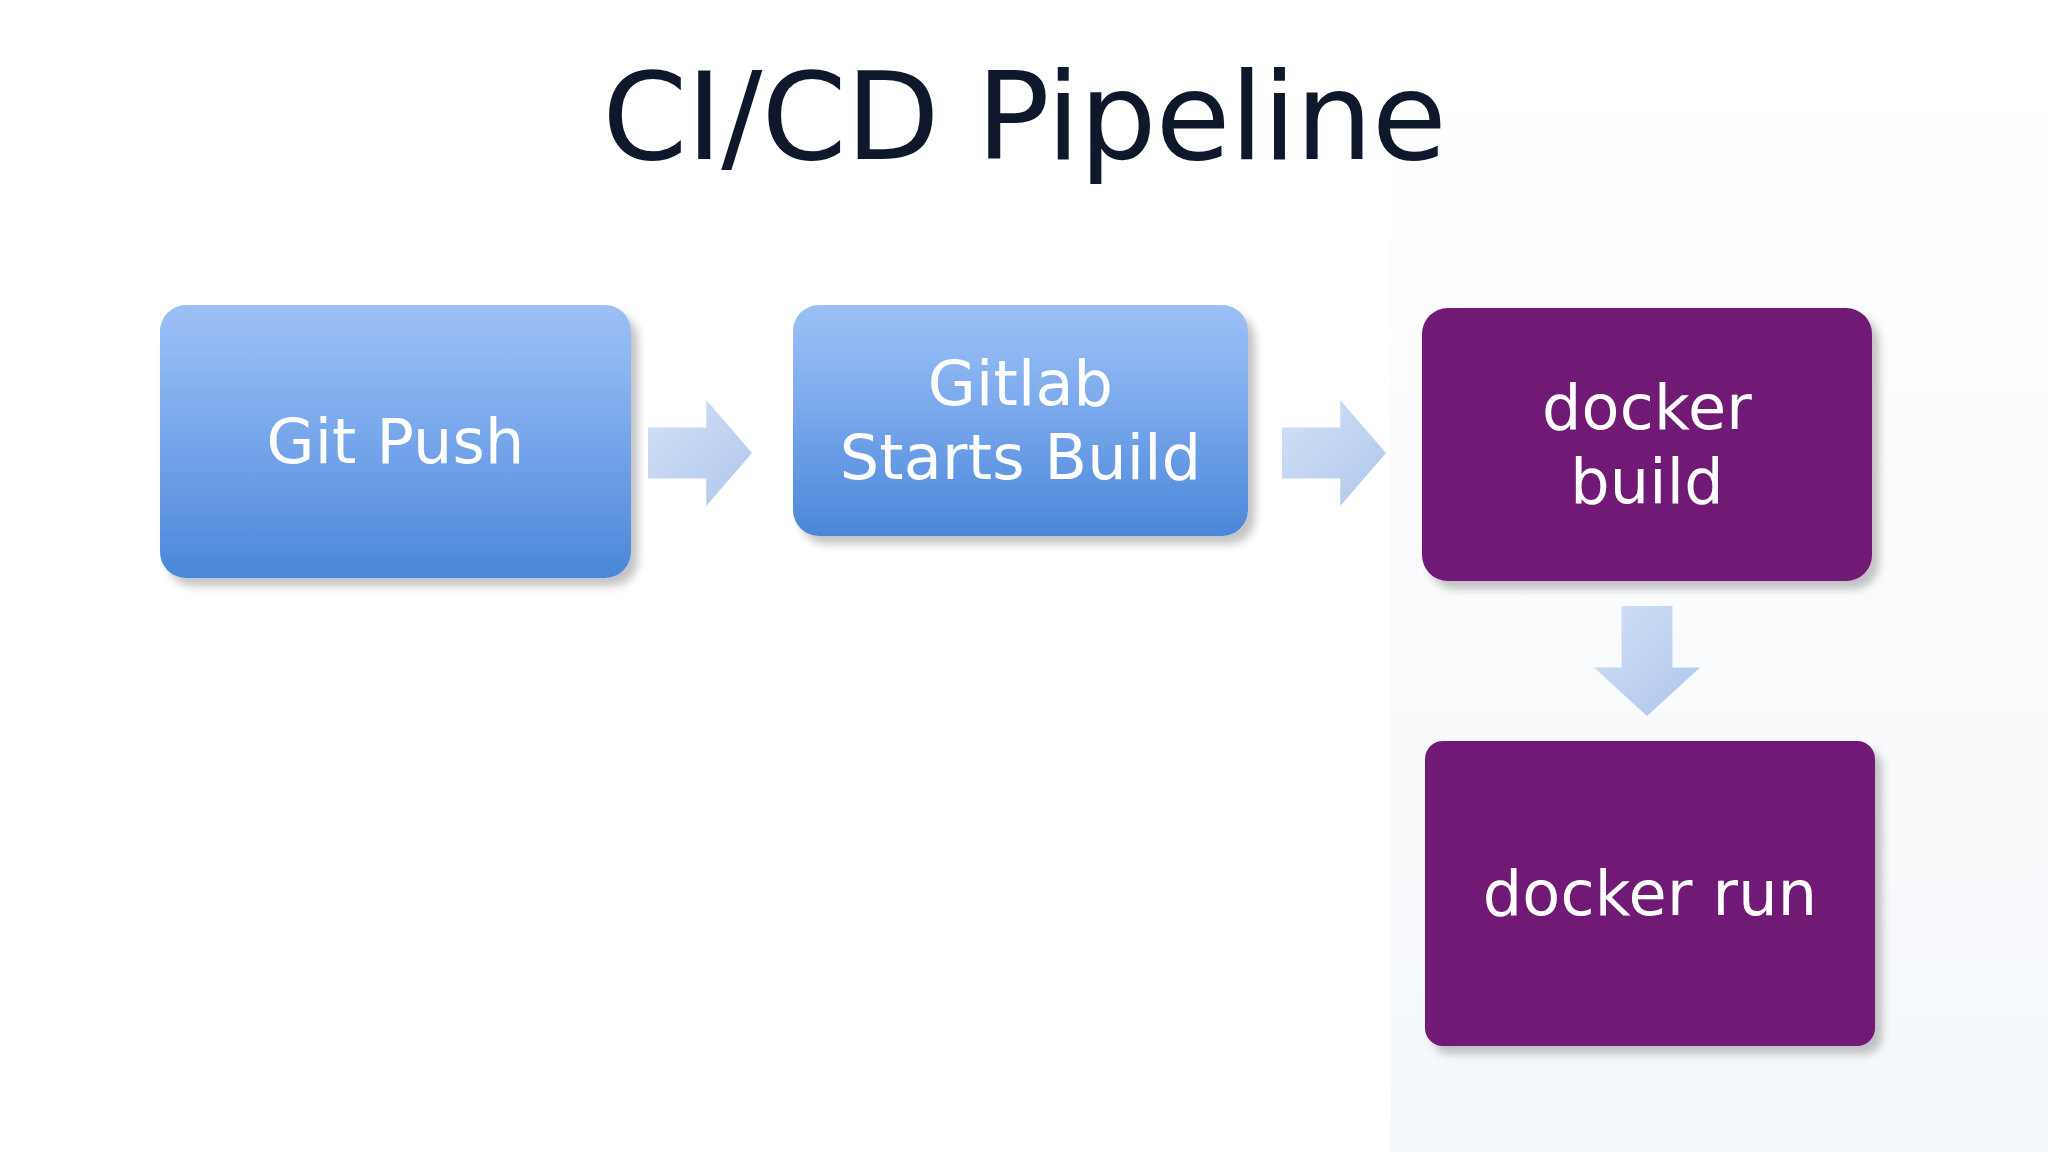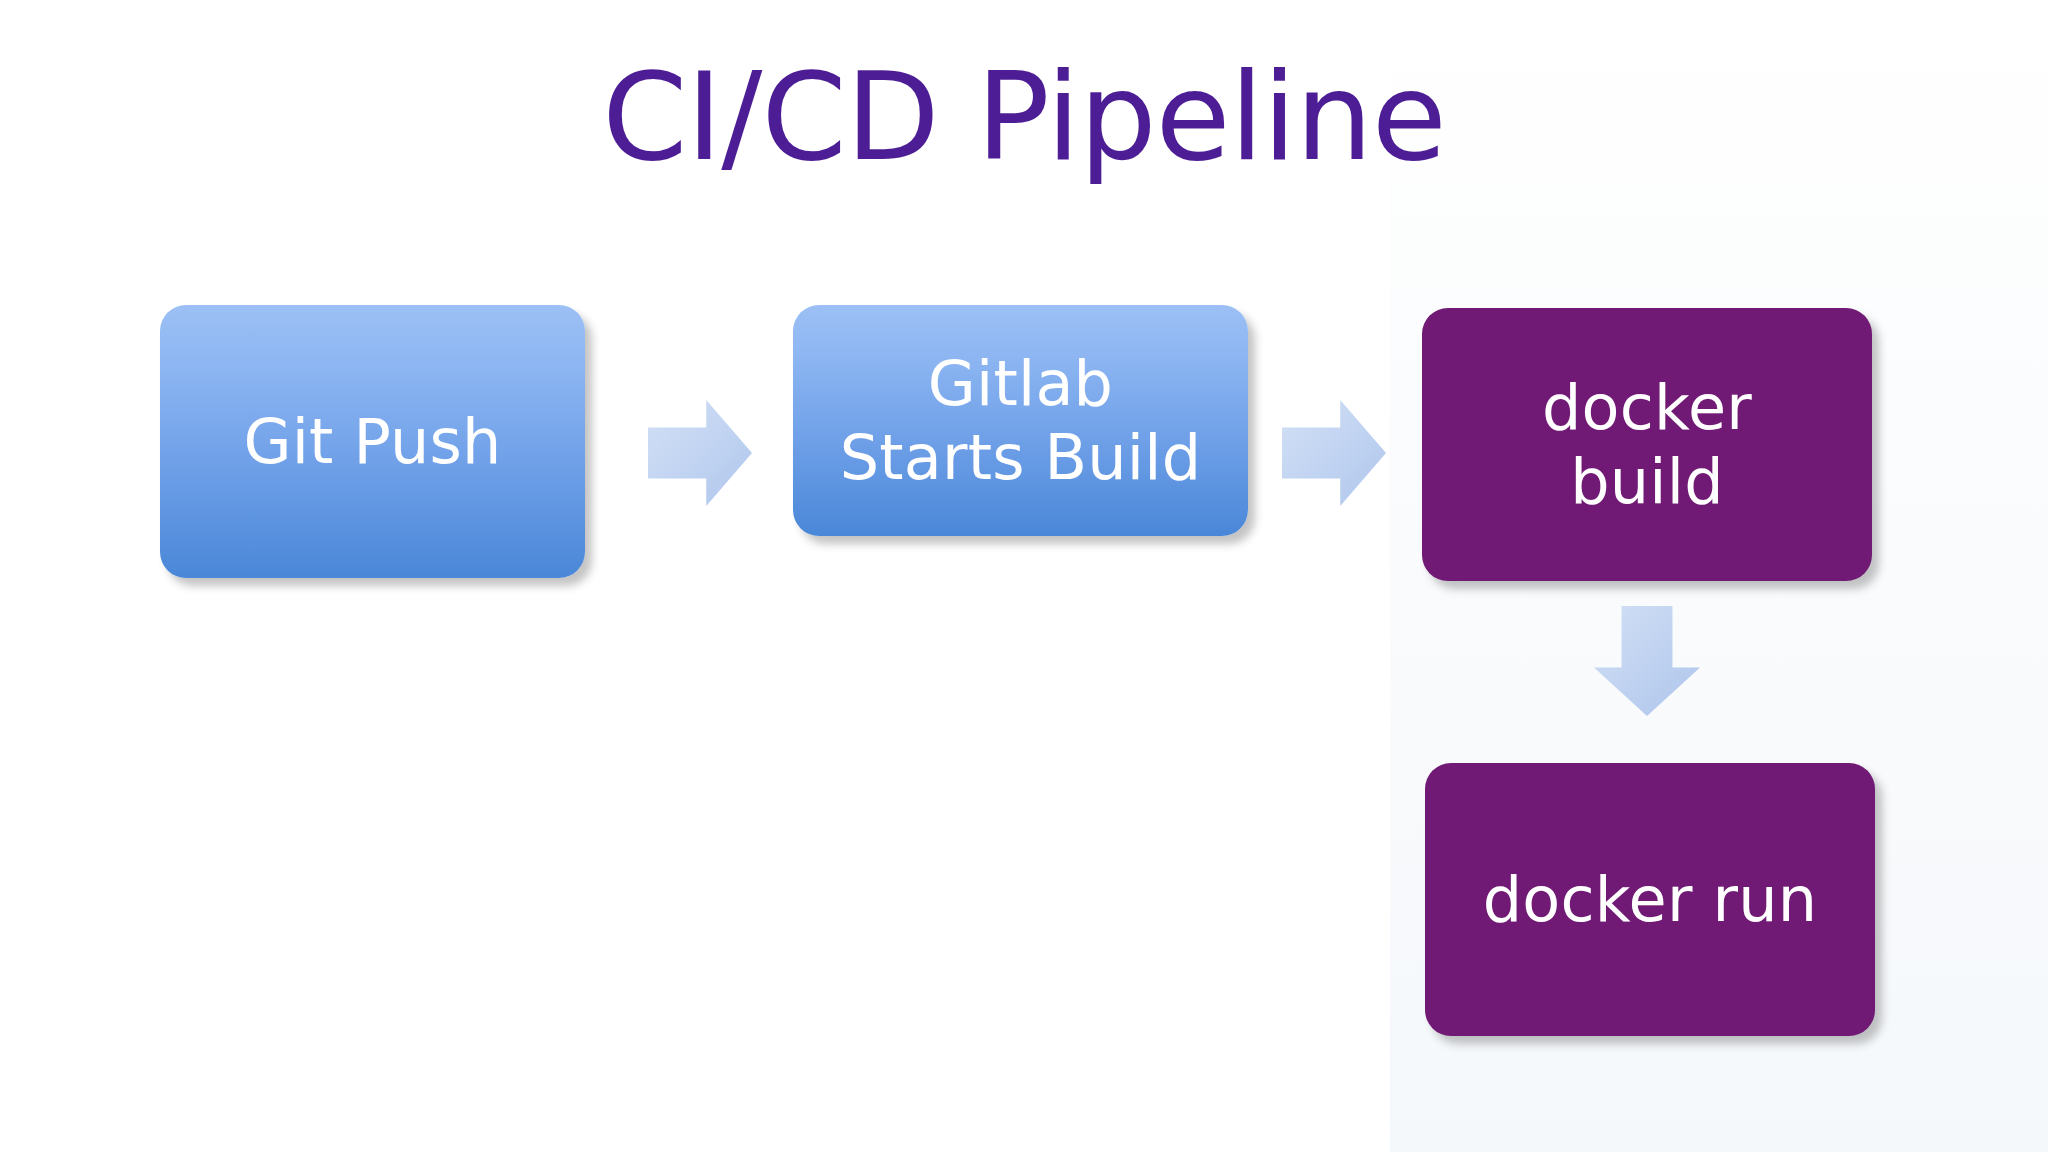--- a/index.html
+++ b/index.html
@@ -35,21 +35,21 @@
     pointer-events: none;
   }
 
   
   .title {
     position: absolute;
     left: 0;
     top: 52px;
     width: 2048px;
     text-align: center;
-    color: #4c1d95;
+    color: #0f172a;
     font-size: 122px;
     font-weight: 400;
     line-height: 1.08;
     letter-spacing: -1px;
     white-space: nowrap;
     font-family: "DejaVu Sans", "Liberation Sans", sans-serif;
   }
 
   
   .node {
@@ -99,37 +99,37 @@
 </style>
 </head>
 <body>
 
 <div id="slide">
 
   <div class="bg-tint"></div>
 
   <div class="title">CI/CD Pipeline</div>
 
-  <div class="node node-blue" id="node-0" style="left: 160px; top: 305px; width: 425px; height: 273px;">
+  <div class="node node-blue" id="node-0" style="left: 160px; top: 305px; width: 471px; height: 273px;">
     <span class="label">Git Push</span>
   </div>
 
   <div class="arrow-right" id="conn-0" style="left: 648px; top: 400px; width: 104px; height: 106px;"></div>
 
   <div class="node node-blue" id="node-1" style="left: 793px; top: 305px; width: 455px; height: 231px;">
     <span class="label">Gitlab
 Starts Build</span>
   </div>
 
   <div class="arrow-right" id="conn-1" style="left: 1282px; top: 400px; width: 104px; height: 106px;"></div>
 
   <div class="node node-green" id="node-2" style="left: 1422px; top: 300px; width: 450px; height: 273px;">
     <span class="label">docker
 build</span>
   </div>
 
   <div class="arrow-down" id="conn-2" style="left: 1594px; top: 606px; width: 106px; height: 110px;"></div>
 
-  <div class="node node-green" id="node-3" style="left: 1425px; top: 755px; width: 450px; height: 273px;">
+  <div class="node node-green" id="node-3" style="left: 1425px; top: 733px; width: 450px; height: 305px; border-radius: 18px;">
     <span class="label">docker run</span>
   </div>
 
 </div>
 
 </body></html>

